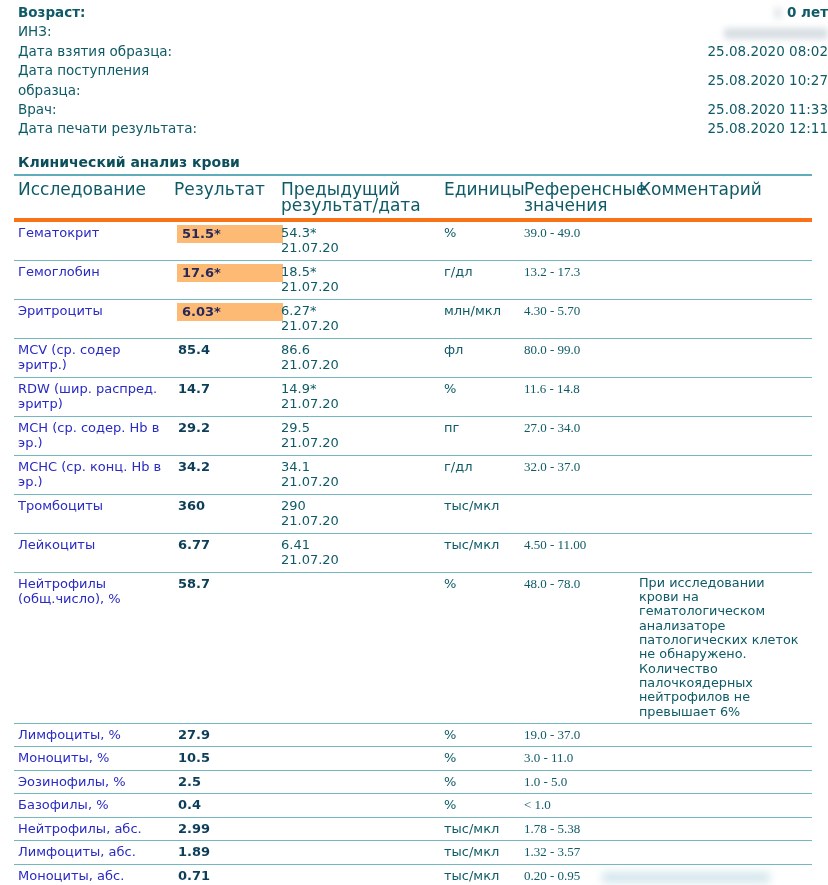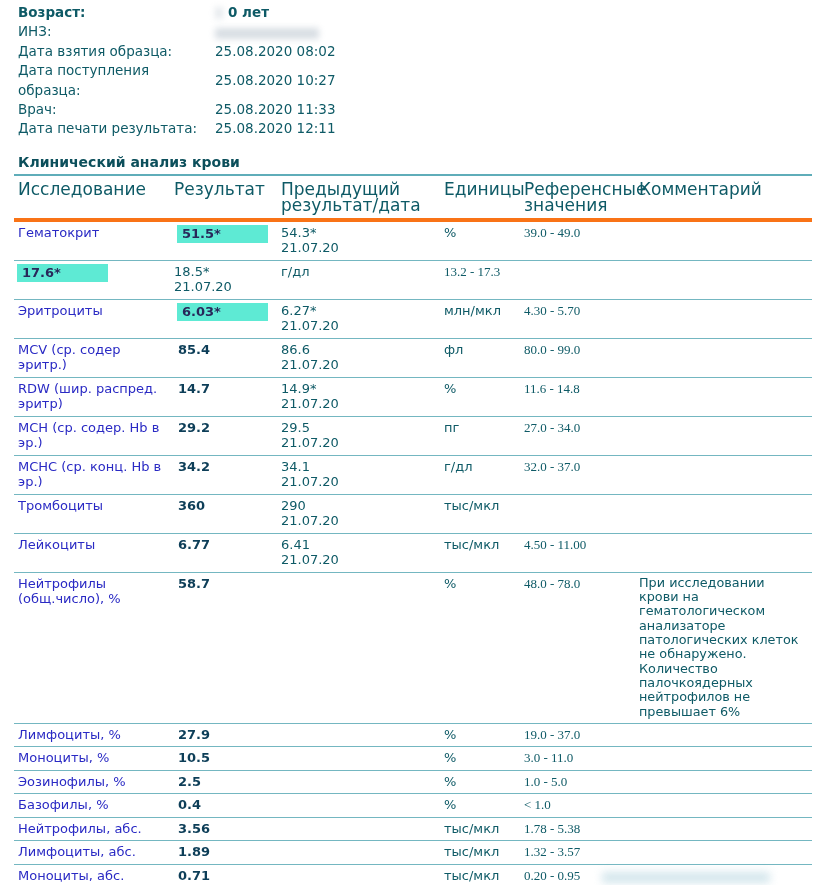--- a/index.html
+++ b/index.html
@@ -3,38 +3,38 @@
 <meta charset="utf-8">
 <style>
   html,body{margin:0;padding:0;}
   body{
     width:828px;height:885px;background:#ffffff;position:relative;
     font-family:"DejaVu Sans","Liberation Sans",sans-serif;
     color:#0e5a66;overflow:hidden;
   }
   
   .hdr{padding:3px 0 0 18px;}
-  .hdr-row{display:flex;line-height:19.4px;font-size:13.5px;}
+  .hdr-row{display:flex;line-height:19.4px;font-size:13.5px;justify-content:space-between;}
   .hdr-label{width:197px;color:#0e5a66;}
   .hdr-label.b{font-weight:bold;}
   .hdr-value{color:#0e5a66;display:flex;align-items:center;}
   .hdr-value.b{font-weight:bold;}
   
   .section-title{margin:15px 14px 0 18px;font-weight:bold;font-size:14px;color:#0c4f5b;}
   
   .tbl{margin:4px 16px 0 14px;border-top:2px solid #5fadb9;}
   .grid{display:grid;grid-template-columns:160px 107px 163px 80px 115px 1fr;}
   .thead{padding:5px 0 5px;border-bottom:4px solid #f97316;font-size:17px;color:#0e5a66;line-height:16px;}
   .thead .c0{padding-left:4px;}
   .row{border-bottom:1.5px solid #74b7c1;padding:3px 0 4px;font-size:13px;line-height:15.5px;}
   #tbody .row:last-child{border-bottom:3px solid #3b96a4;}
   .c-name{color:#2a2ac4;padding-left:4px;padding-right:8px;}
   .c-res{font-weight:bold;color:#0d3e58;padding-left:4px;}
-  .res-flag{background:#5eead4;color:#28285a;display:inline-block;min-width:82px;
-            padding:1px 4px 2px 5px;margin-left:-1px;}
+  .res-flag{background:#fdba74;color:#28285a;display:inline-block;min-width:82px;
+            padding:1px 19px 2px 5px;margin-left:-1px;}
   .c-prev{color:#0e5a66;}
   .c-units{color:#0e5a66;}
   .c-ref{color:#0e5a66;font-family:Liberation Serif, serif;}
   .c-comm{color:#0e5a66;font-size:12.8px;line-height:14.3px;padding-right:6px;}
   
   .smudge{display:inline-block;background:#a9b6c2;filter:blur(3px);opacity:.45;border-radius:2px;}
   .smudge.pre{width:8px;height:12px;margin-right:5px;opacity:.3;}
   .smudge.inz{width:104px;height:11px;margin-top:3px;}
   .smudge.bottom{position:absolute;left:602px;top:872px;width:168px;height:11px;
                  background:#bcd9e2;filter:blur(4px);opacity:.65;}
@@ -107,20 +107,21 @@
         <div class="c-prev">
           <div>54.3*</div>
           <div>21.07.20</div>
         </div>
         <div class="c-units">%</div>
         <div class="c-ref">39.0 - 49.0</div>
         <div class="c-comm"></div>
       </div>
 
       <div class="grid row">
+        <div class="c-name">Гемоглобин</div>
         <div class="c-res"><span class="res-flag">17.6*</span></div>
         <div class="c-prev">
           <div>18.5*</div>
           <div>21.07.20</div>
         </div>
         <div class="c-units">г/дл</div>
         <div class="c-ref">13.2 - 17.3</div>
         <div class="c-comm"></div>
       </div>
 
@@ -262,21 +263,21 @@
           <div></div>
           <div></div>
         </div>
         <div class="c-units">%</div>
         <div class="c-ref">&lt; 1.0</div>
         <div class="c-comm"></div>
       </div>
 
       <div class="grid row">
         <div class="c-name">Нейтрофилы, абс.</div>
-        <div class="c-res">3.56</div>
+        <div class="c-res">2.99</div>
         <div class="c-prev">
           <div></div>
           <div></div>
         </div>
         <div class="c-units">тыс/мкл</div>
         <div class="c-ref">1.78 - 5.38</div>
         <div class="c-comm"></div>
       </div>
 
       <div class="grid row">

